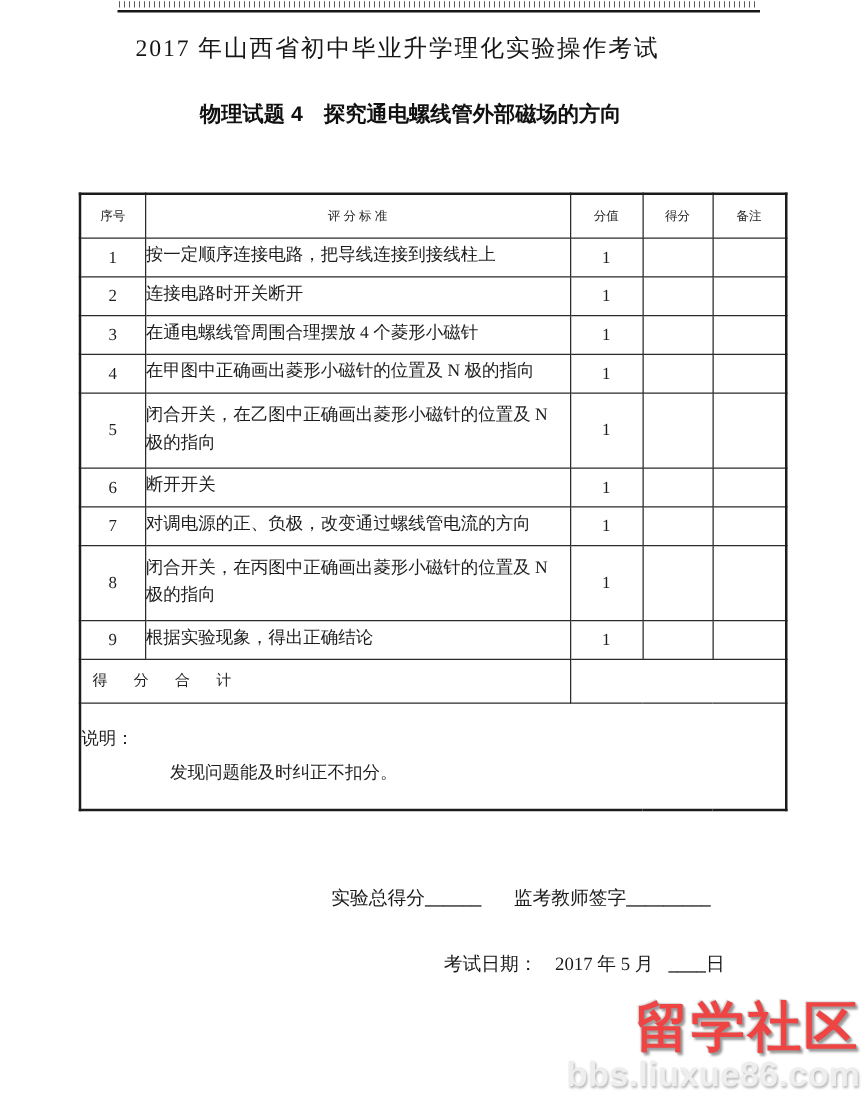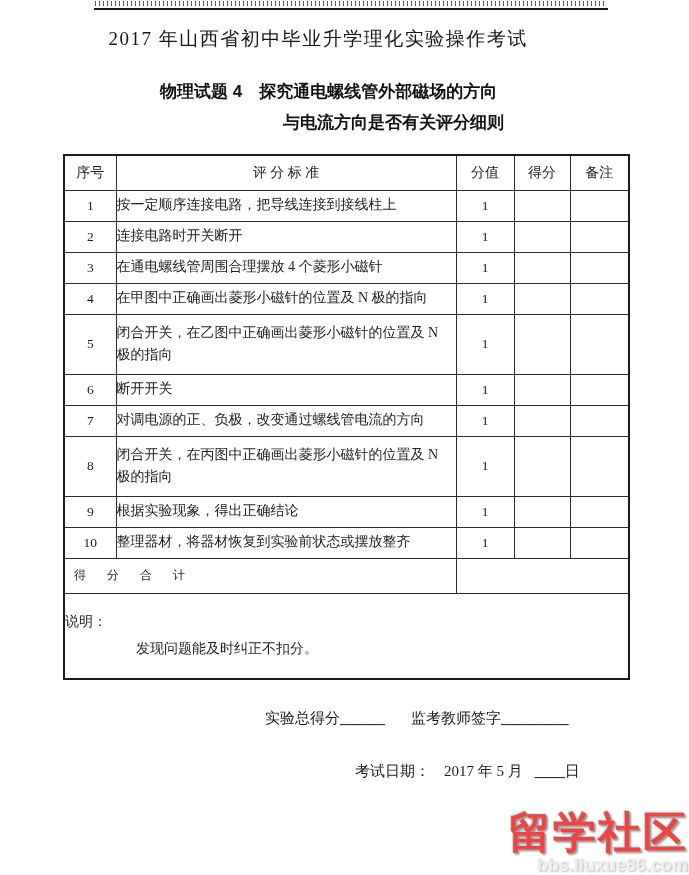--- a/index.html
+++ b/index.html
@@ -43,21 +43,21 @@
     border-collapse:collapse;table-layout:fixed;
     font-size:14px;color:#1d1d1d;
   }
   table.score-table td,table.score-table th{
     border:1px solid #2b2b2b;
     padding:0;vertical-align:middle;
     font-weight:normal;
   }
   table.score-table{border:2px solid #1c1c1c;}
   tr.head{height:35px;}
-  tr.head th{font-size:14px;text-align:center;}
+  tr.head th{font-size:10px;text-align:center;}
   tr.item{height:31px;}
   tr.item.tall{height:60px;}
   td.c-no{text-align:center;font-size:13.5px;}
   td.c-crit{text-align:left;padding:2px 9px;line-height:1.6;}
   td.c-crit.oneline{white-space:nowrap;overflow:hidden;}
   td.c-pts{text-align:center;font-size:13.5px;}
   tr.total-row{height:35px;}
   td.total-label{
     text-align:left;font-size:12px;letter-spacing:9px;
     text-indent:9px;
@@ -87,38 +87,37 @@
     font-weight:bold;line-height:1;
     user-select:none;
   }
   .wm-cn{
     font-size:43px;letter-spacing:2px;
     color:#ef4444;
     text-shadow:2px 2px 2px #9a9a9a,-1px -1px 1px #d2d2d2,1px 1px 0 #b5b5b5;
   }
   .wm-url{
     margin-top:2px;
-    font-size:18px;
+    font-size:28px;
     color:#eeeeee;
     text-shadow:1px 1px 2px #b8b8b8;
   }
 </style>
 </head>
 <body>
 
 <div class="page">
 
   <div class="cut-dashes"></div>
   <div class="cut-rule"></div>
 
   <h1 class="title">2017 年山西省初中毕业升学理化实验操作考试</h1>
 
   <div class="subtitle">
     <div class="sub1">物理试题 4　探究通电螺线管外部磁场的方向</div>
-    <div class="sub2">与电流方向是否有关评分细则</div>
   </div>
 
   <table class="score-table">
     <colgroup>
       <col style="width:52px">
         <col style="width:340px">
         <col style="width:58px">
         <col style="width:56px">
         <col style="width:59px">
     </colgroup>
@@ -187,27 +186,20 @@
       <td class="c-score"></td>
       <td class="c-note"></td>
     </tr>
     <tr class="item">
       <td class="c-no">9</td>
       <td class="c-crit oneline">根据实验现象，得出正确结论</td>
       <td class="c-pts">1</td>
       <td class="c-score"></td>
       <td class="c-note"></td>
     </tr>
-    <tr class="item">
-      <td class="c-no">10</td>
-      <td class="c-crit oneline">整理器材，将器材恢复到实验前状态或摆放整齐</td>
-      <td class="c-pts">1</td>
-      <td class="c-score"></td>
-      <td class="c-note"></td>
-    </tr>
 
     <tr class="total-row">
       <td class="total-label" colspan="2">得 分 合 计</td>
       <td class="total-value" colspan="3"></td>
     </tr>
 
     <tr class="notes-row">
       <td class="notes-cell" colspan="5">
         <div>说明：</div>
         <div class="notes-line">发现问题能及时纠正不扣分。</div>

